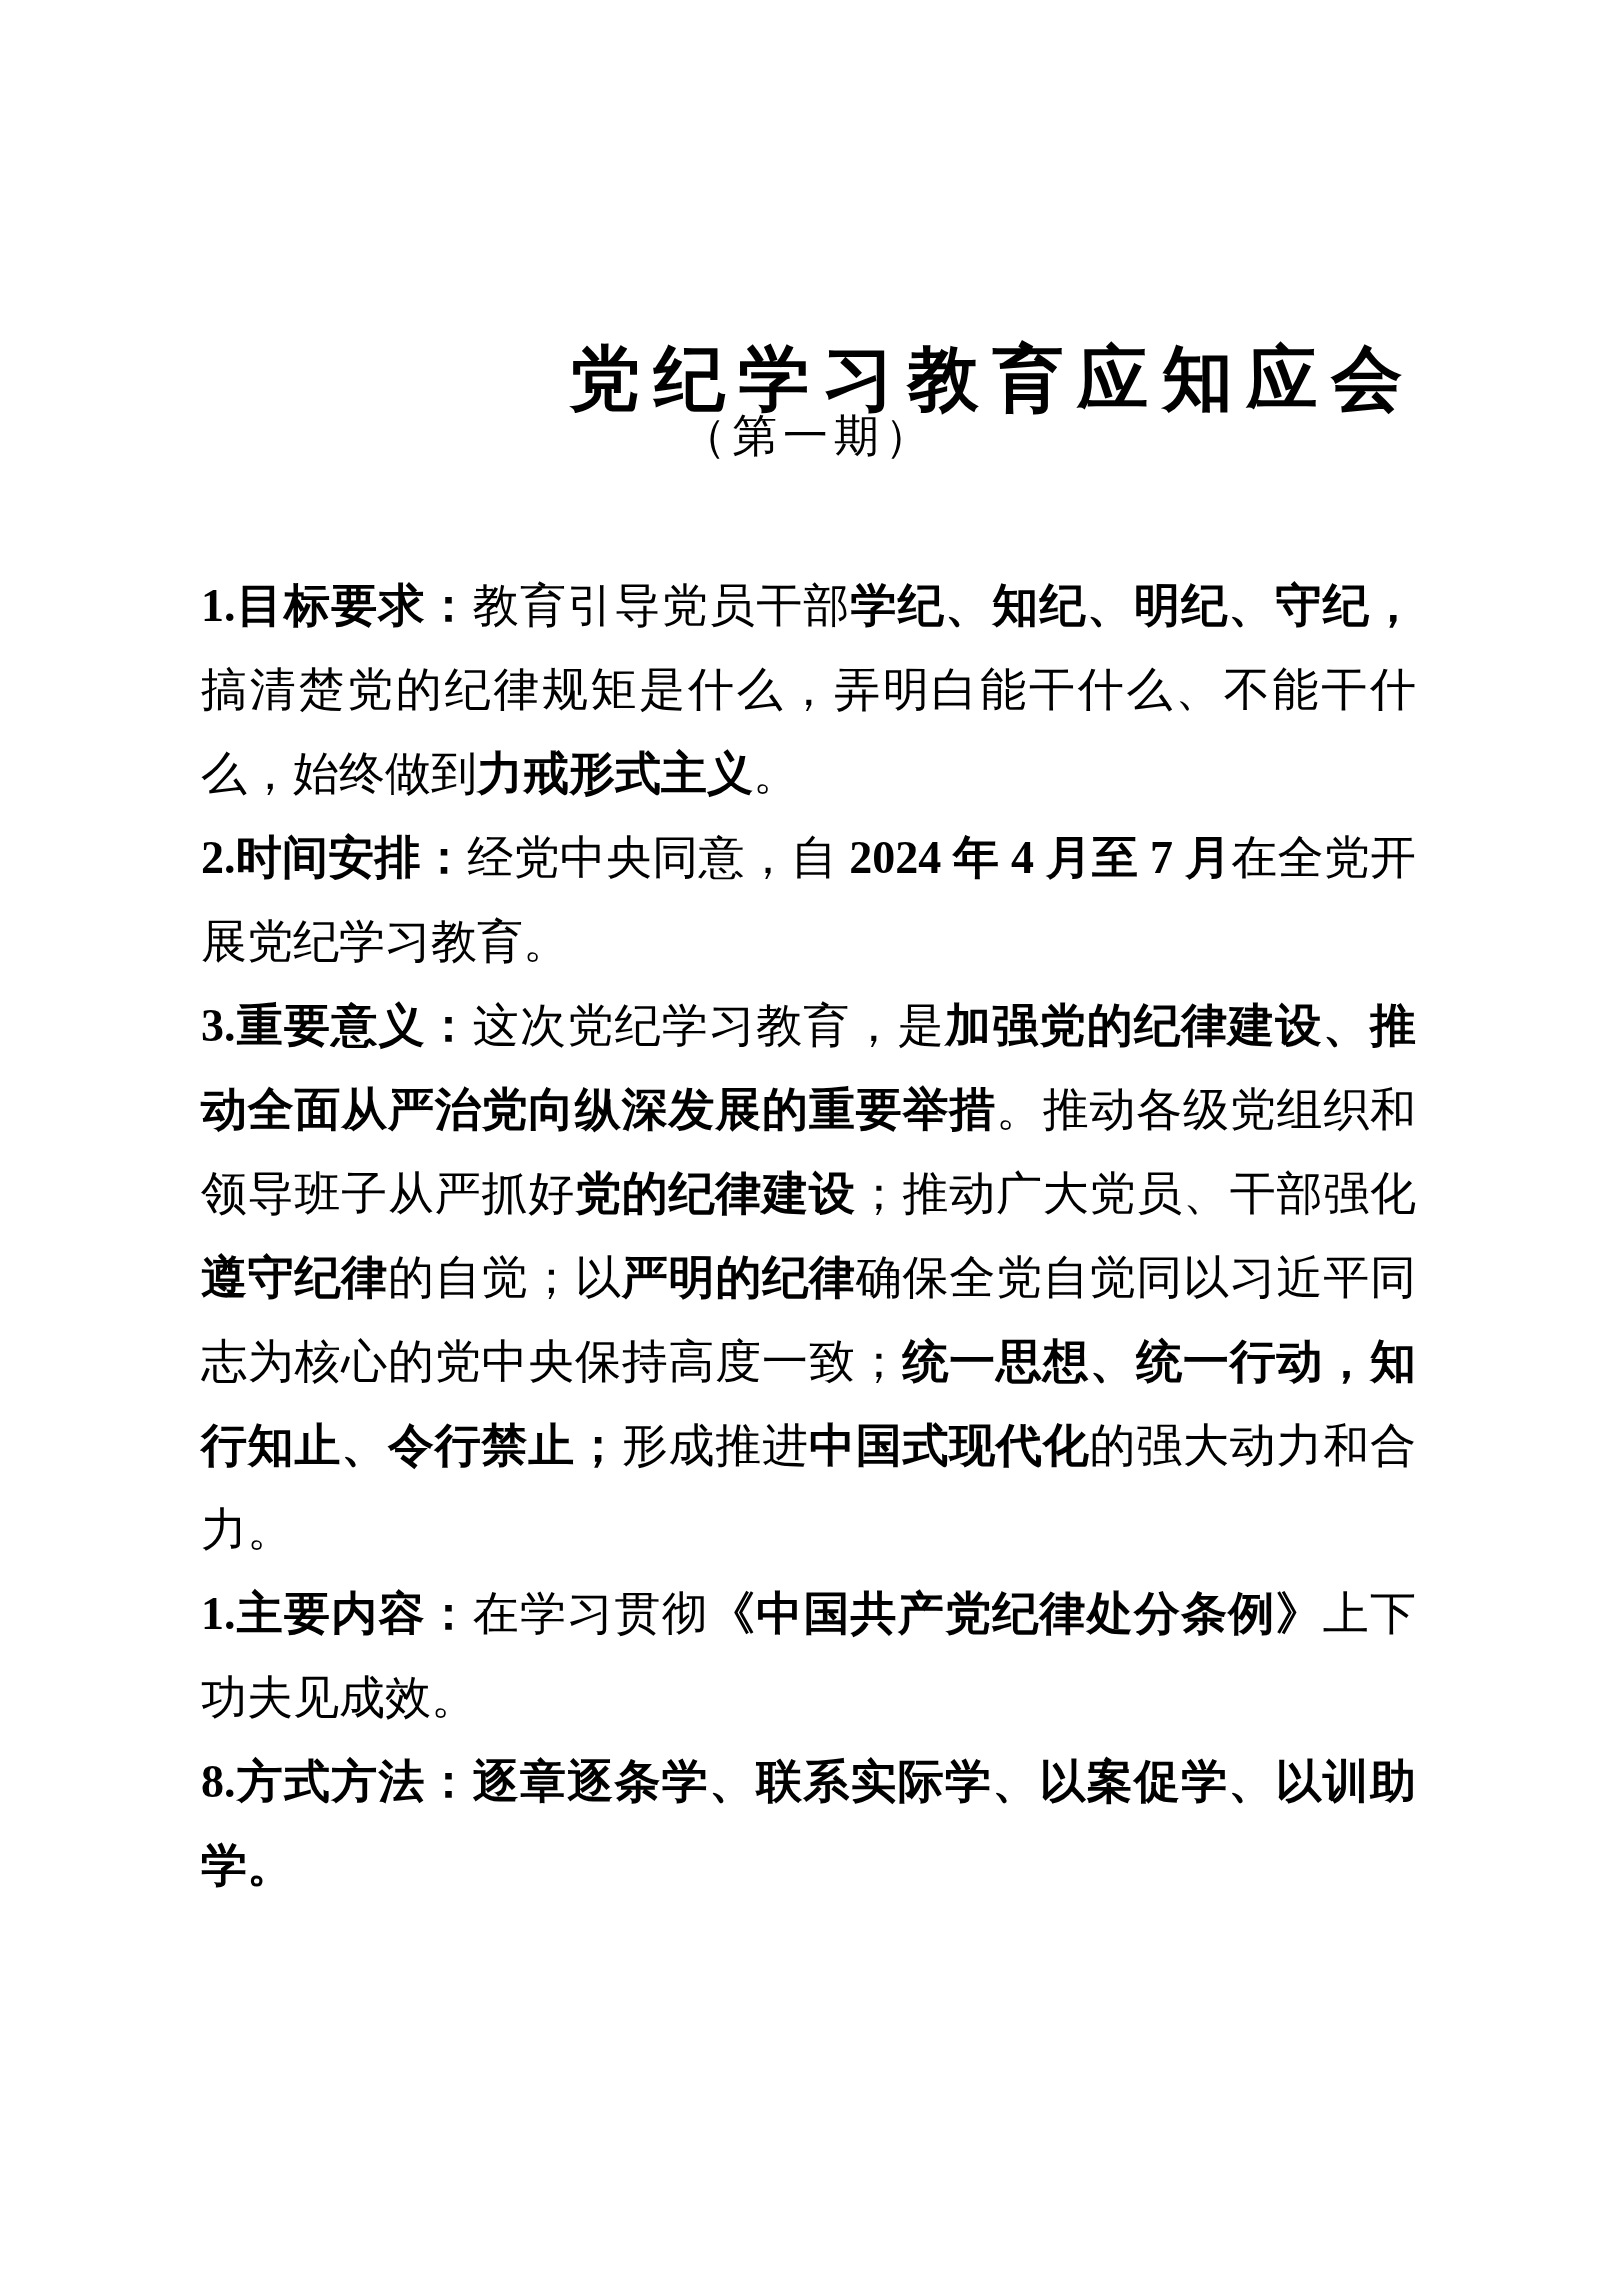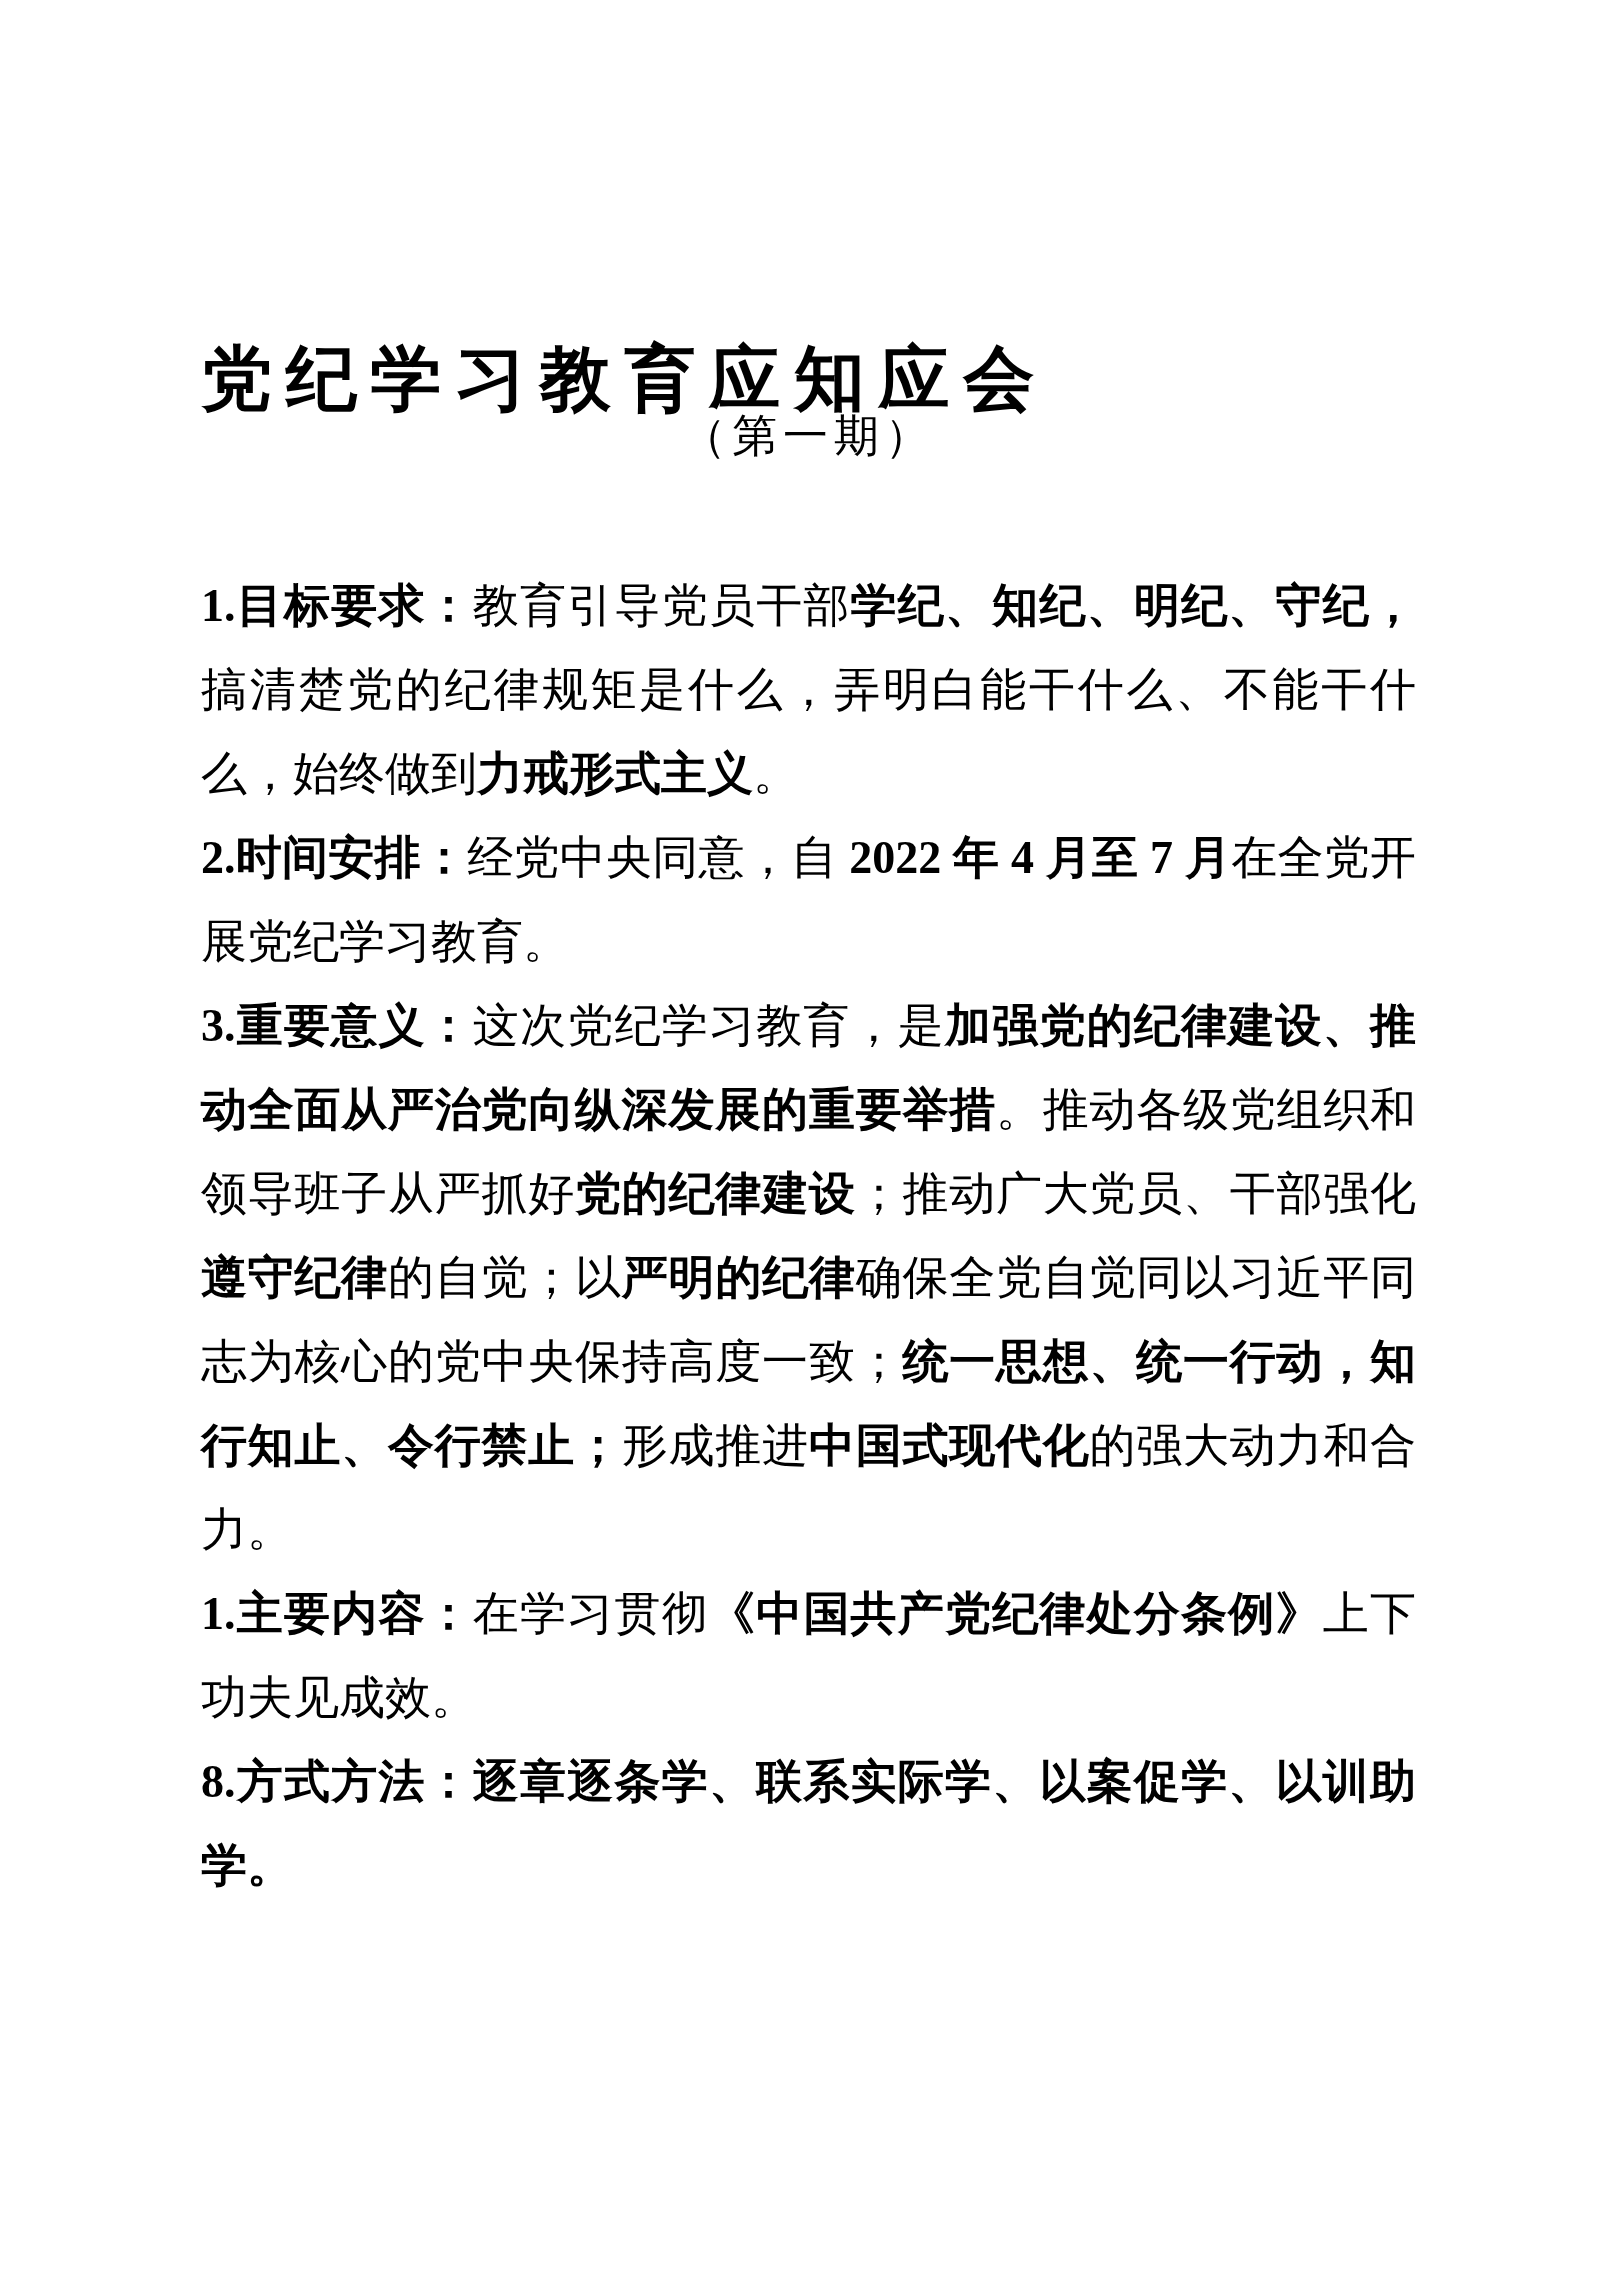--- a/index.html
+++ b/index.html
@@ -10,21 +10,21 @@
     background: #ffffff;
     margin: 0 auto;
     overflow: hidden;
     color: #000000;
   }
   .doc-title {
     position: absolute;
     top: 290px;
     left: 201px;
     width: 1215px;
-    text-align: left;
+    text-align: right;
     font-family: "DejaVu Sans", "Liberation Sans", sans-serif;
     font-weight: bold;
     font-size: 71px;
     line-height: 82px;
     letter-spacing: 13.7px;
     white-space: nowrap;
   }
   .doc-subtitle {
     position: absolute;
     top: 408px;
@@ -54,19 +54,19 @@
   .run.bold { font-weight: bold; }
 </style>
 </head>
 <body>
 
 <div class="page">
   <h1 class="doc-title">党纪学习教育应知应会</h1>
   <div class="doc-subtitle">（第一期）</div>
   <div class="doc-body">
       <p class="para"><span class="run bold">1.目标要求：</span><span class="run">教育引导党员干部</span><span class="run bold">学纪、知纪、明纪、守纪，</span><span class="run">搞清楚党的纪律规矩是什么，弄明白能干什么、不能干什么，始终做到</span><span class="run bold">力戒形式主义</span><span class="run">。</span></p>
-      <p class="para"><span class="run bold">2.时间安排：</span><span class="run">经党中央同意，自 </span><span class="run bold">2022 年 4 月至 7 月</span><span class="run">在全党开展党纪学习教育。</span></p>
+      <p class="para"><span class="run bold">2.时间安排：</span><span class="run">经党中央同意，自 </span><span class="run bold">2024 年 4 月至 7 月</span><span class="run">在全党开展党纪学习教育。</span></p>
       <p class="para"><span class="run bold">3.重要意义：</span><span class="run">这次党纪学习教育，是</span><span class="run bold">加强党的纪律建设、推动全面从严治党向纵深发展的重要举措</span><span class="run">。推动各级党组织和领导班子从严抓好</span><span class="run bold">党的纪律建设</span><span class="run">；推动广大党员、干部强化</span><span class="run bold">遵守纪律</span><span class="run">的自觉；以</span><span class="run bold">严明的纪律</span><span class="run">确保全党自觉同以习近平同志为核心的党中央保持高度一致；</span><span class="run bold">统一思想、统一行动，知行知止、令行禁止；</span><span class="run">形成推进</span><span class="run bold">中国式现代化</span><span class="run">的强大动力和合力。</span></p>
       <p class="para"><span class="run bold">1.主要内容：</span><span class="run">在学习贯彻</span><span class="run bold">《中国共产党纪律处分条例》</span><span class="run">上下功夫见成效。</span></p>
       <p class="para"><span class="run bold">8.方式方法：</span><span class="run bold">逐章逐条学、联系实际学、以案促学、以训助学。</span></p>
     </div>
 </div>
 
 
 </body></html>

